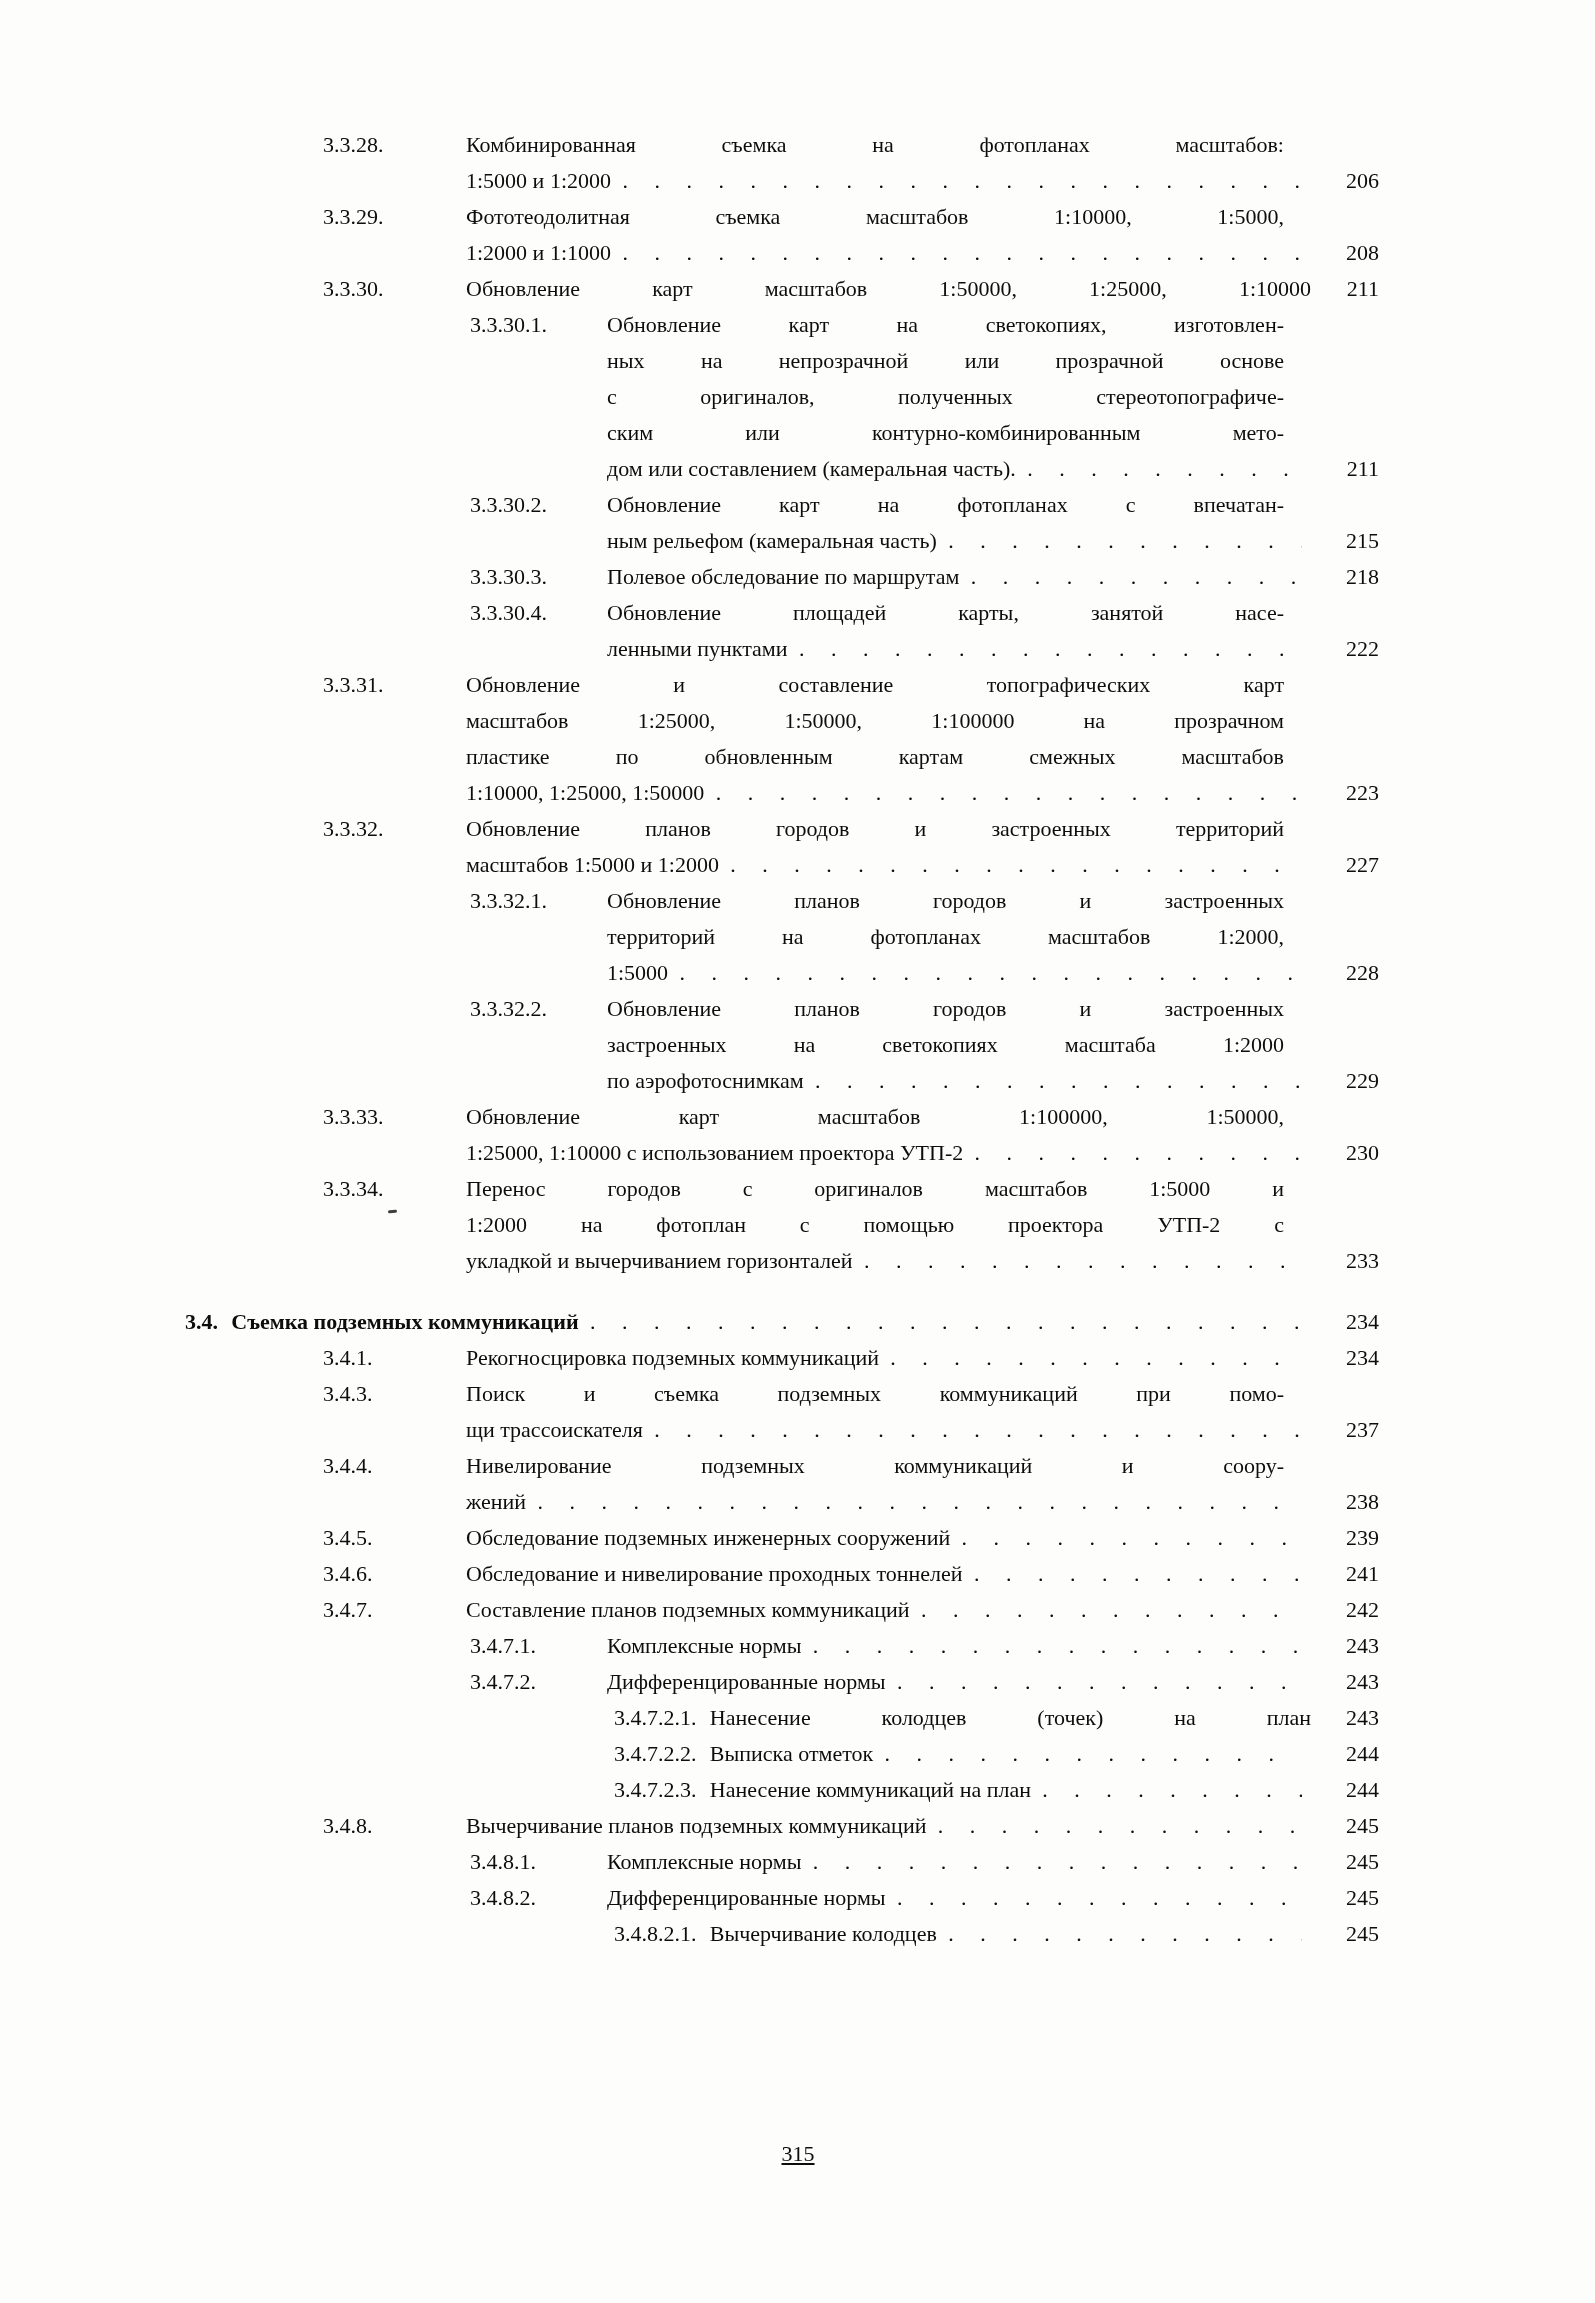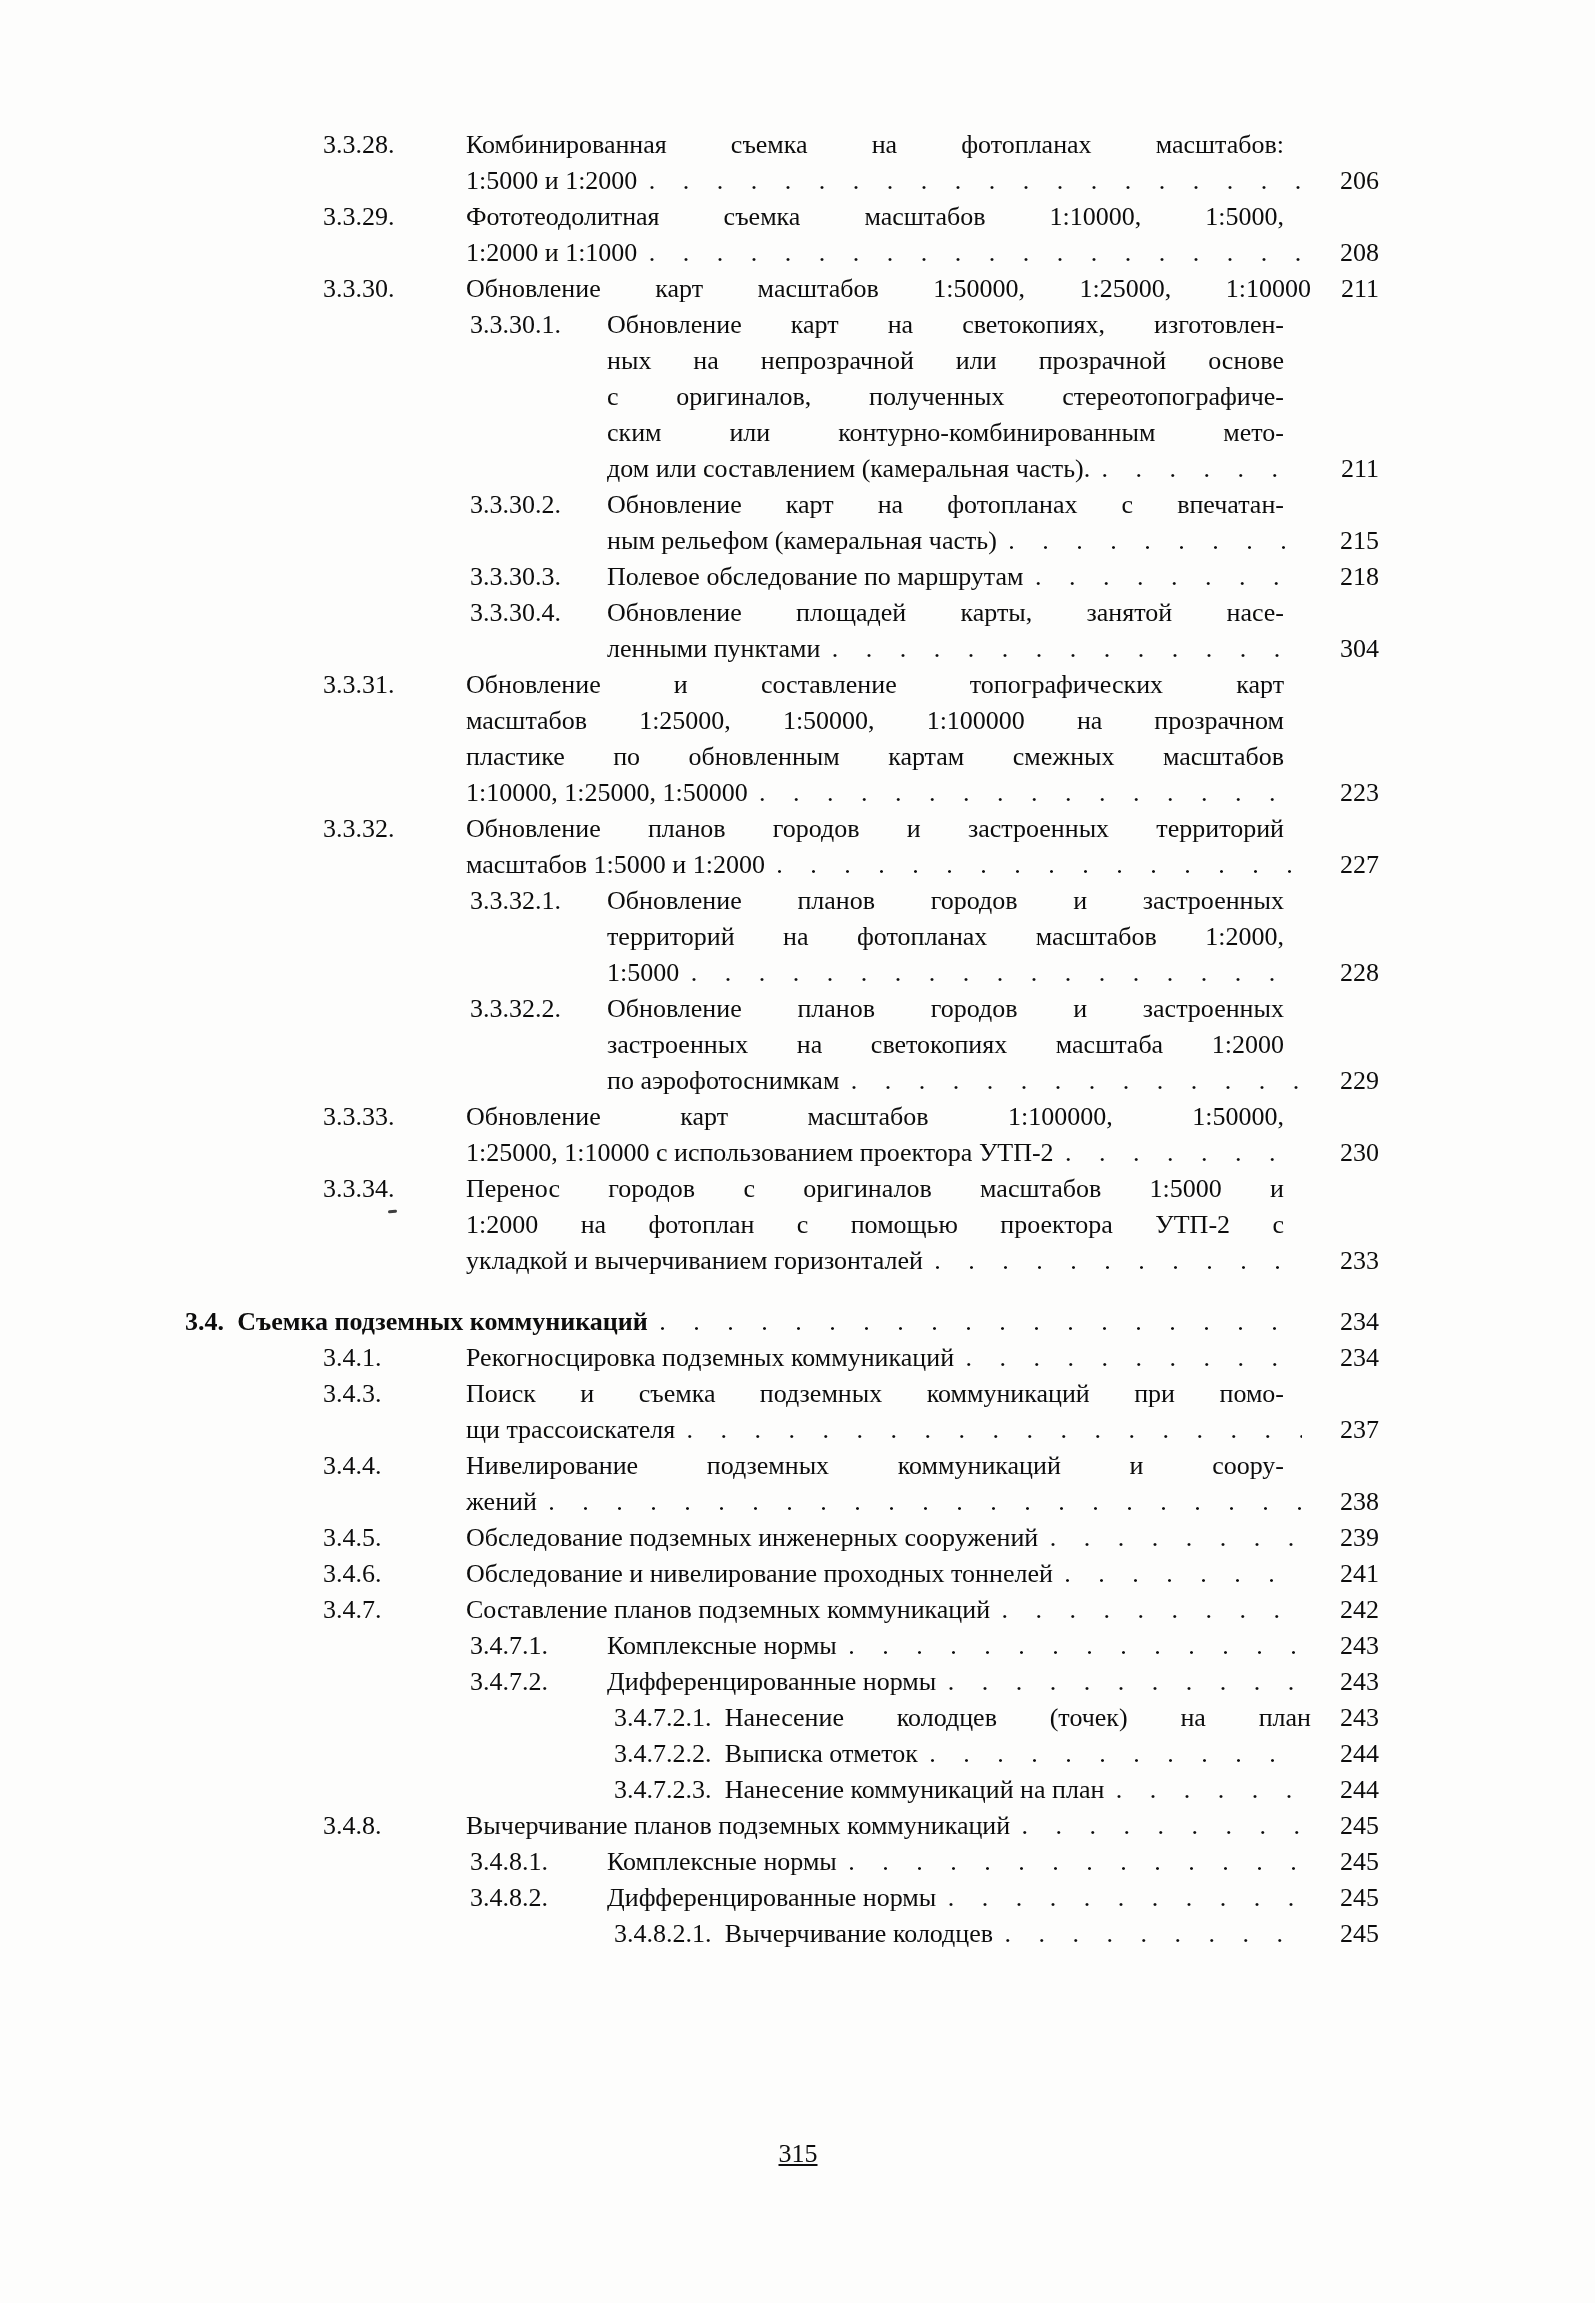--- a/index.html
+++ b/index.html
@@ -7,21 +7,21 @@
     padding: 0;
     background: #ffffff;
   }
   .page {
     position: relative;
     width: 1596px;
     height: 2304px;
     background: #fdfdfc;
     color: #0d0d0d;
     font-family: "Liberation Serif", "DejaVu Serif", serif;
-    font-size: 26px;
+    font-size: 22px;
     line-height: 36px;
     overflow: hidden;
   }
   .toc {
     position: absolute;
     top: 127px;
     left: 0;
     right: 0;
   }
   .entry {
@@ -162,21 +162,21 @@
           <span class="leader"></span>
           <span class="page-num">218</span>
         </div>
       </div>
       <div class="entry lvl3">
         <span class="num">3.3.30.4.</span>
         <div class="line mid">Обновление площадей карты, занятой насе-</div>
         <div class="line last">
           <span class="txt">ленными пунктами</span>
           <span class="leader"></span>
-          <span class="page-num">304</span>
+          <span class="page-num">222</span>
         </div>
       </div>
       <div class="entry lvl2">
         <span class="num">3.3.31.</span>
         <div class="line mid">Обновление и составление топографических карт</div>
         <div class="line mid">масштабов 1:25000, 1:50000, 1:100000 на прозрачном</div>
         <div class="line mid">пластике по обновленным картам смежных масштабов</div>
         <div class="line last">
           <span class="txt">1:10000, 1:25000, 1:50000</span>
           <span class="leader"></span>

